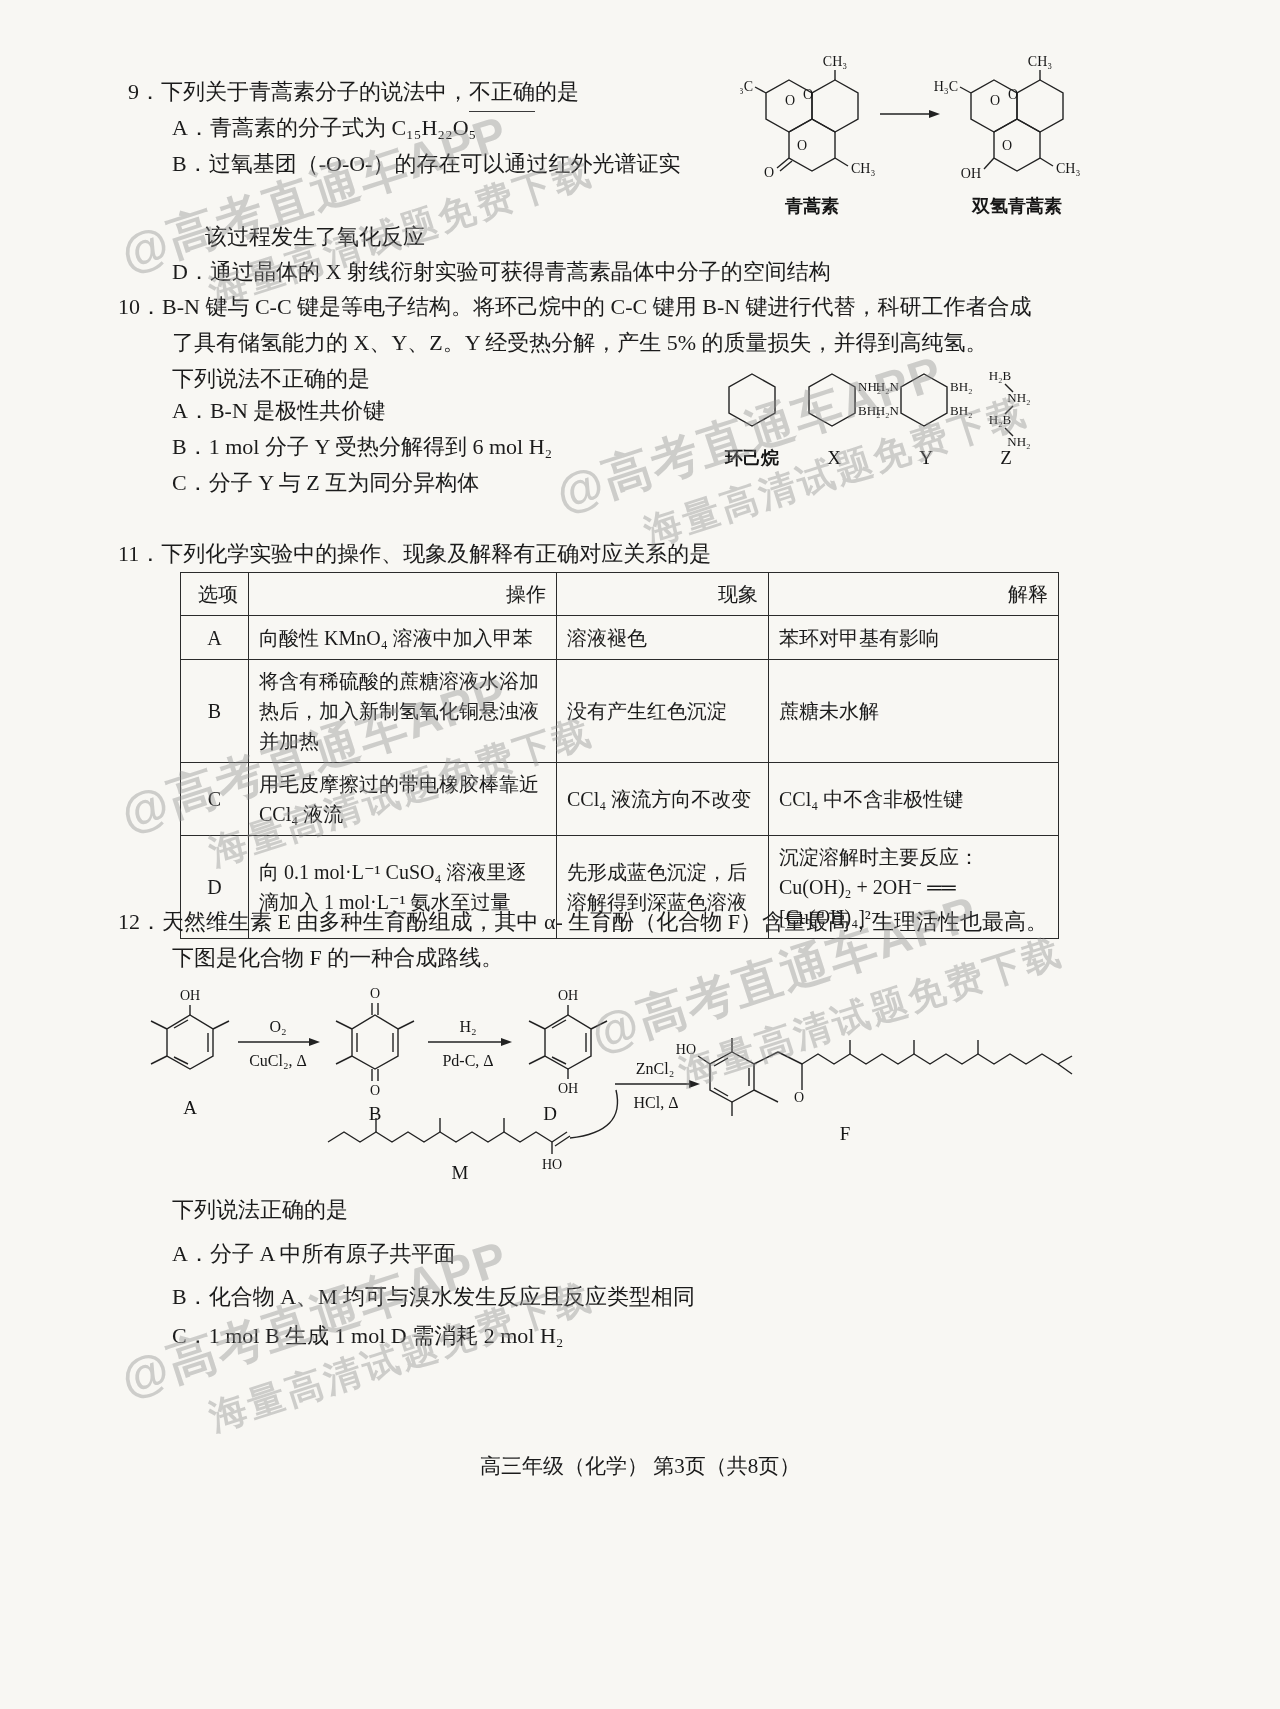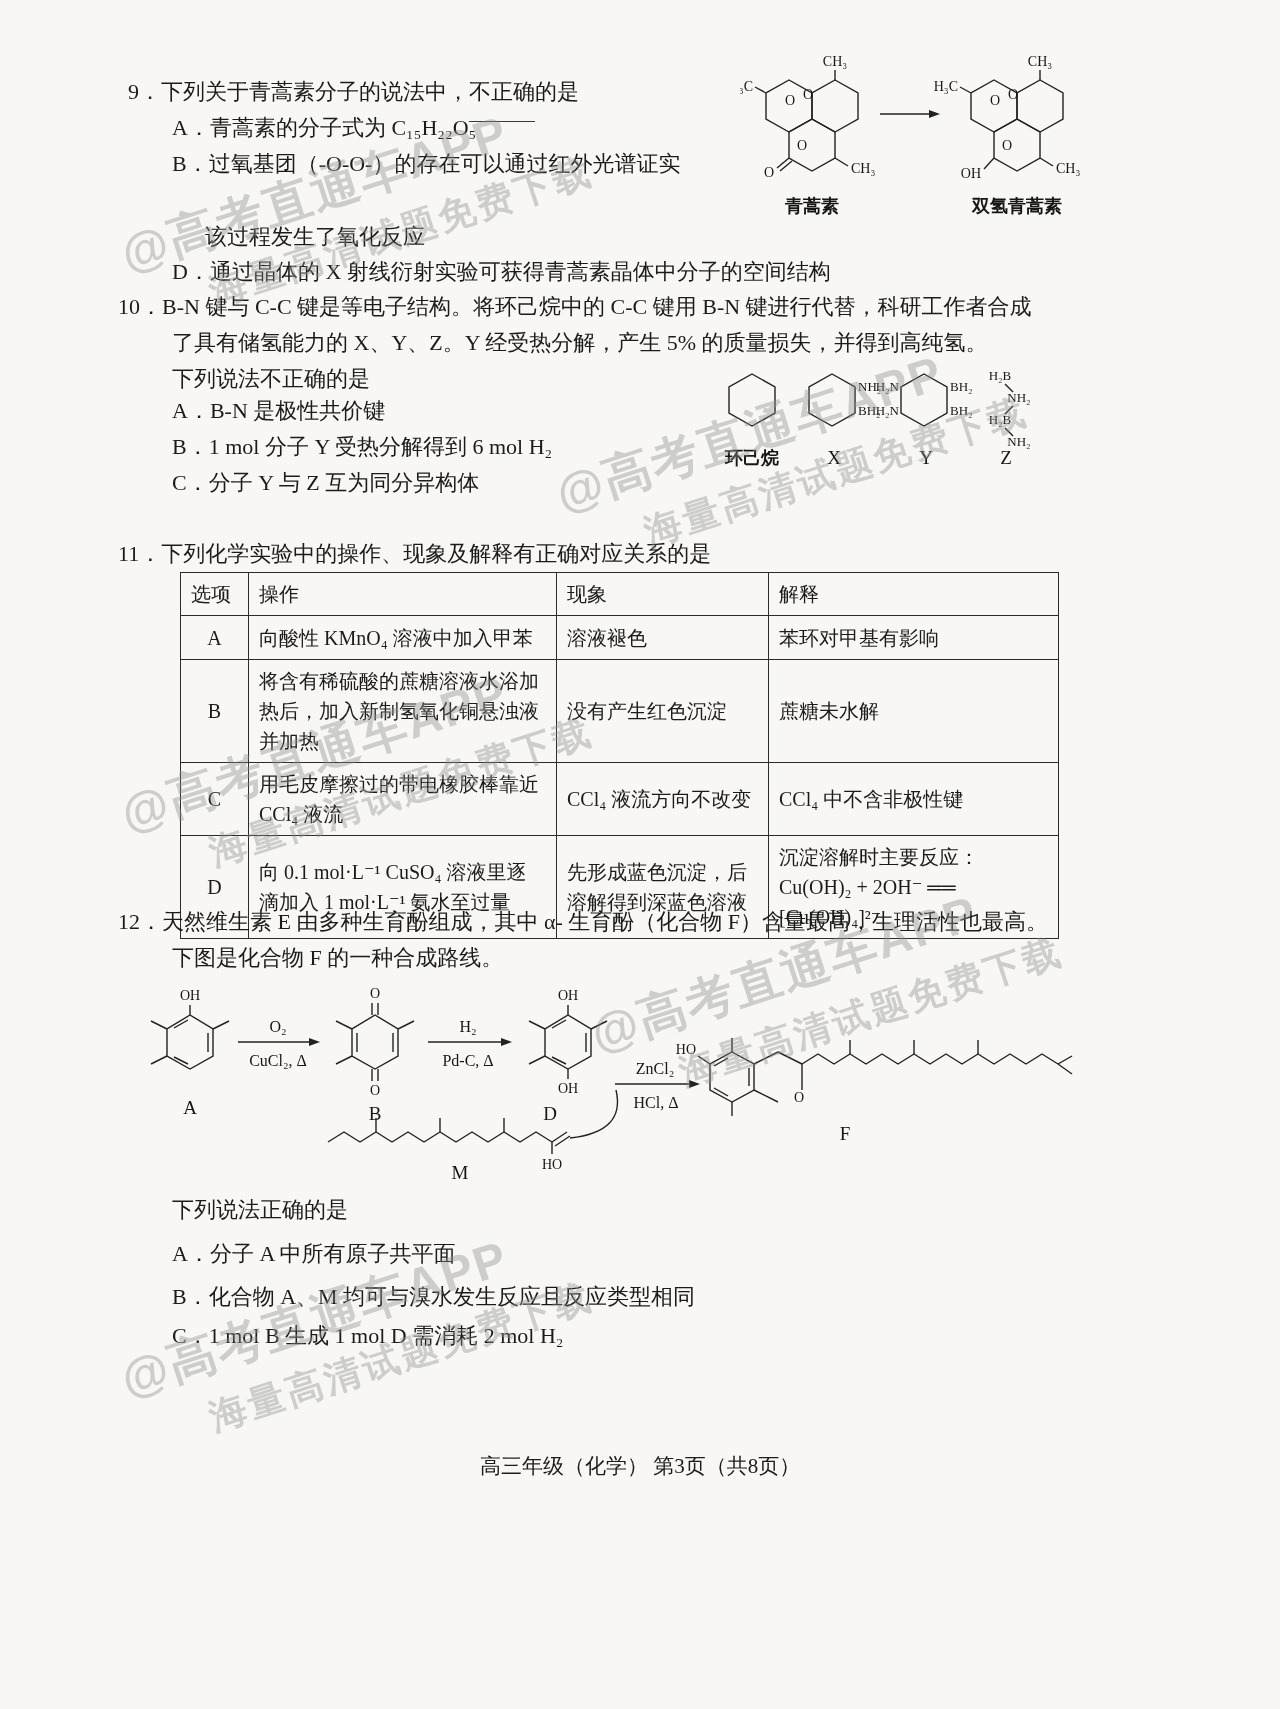--- a/index.html
+++ b/index.html
@@ -1,29 +1,29 @@
 <!DOCTYPE html>
 <html><head>
 <meta charset="utf-8">
 <style>
   *{margin:0;padding:0;box-sizing:border-box}
   html,body{background:#eceae6}
   .page{position:relative;width:1280px;height:1709px;margin:0 auto;background:#f8f7f3;
         overflow:hidden;color:#1b1b1b;font-family:"Liberation Serif","DejaVu Serif",serif}
   .line{position:absolute;font-size:22px;white-space:nowrap;z-index:2;line-height:1.25}
-  .em{border-bottom:1.5px solid #3a3a3a;padding-bottom:17px}
+  .em{border-bottom:1.5px solid #3a3a3a;padding-bottom:7px}
   .wm{position:absolute;z-index:4;transform:rotate(-18deg);color:#8f8f8f;opacity:.40;
       pointer-events:none;white-space:nowrap;font-family:"Liberation Sans","DejaVu Sans",sans-serif}
   .wm .l1{font-size:48px;font-weight:bold;letter-spacing:2px}
   .wm .l2{font-size:37px;font-weight:bold;margin:6px 0 0 72px;letter-spacing:3px}
   .tablewrap{position:absolute;left:180px;top:572px;z-index:2}
   table{border-collapse:collapse;table-layout:fixed;width:878px;font-size:20px}
   th,td{border:1.6px solid #2b2b2b;padding:6px 10px;vertical-align:middle;
         white-space:pre-line;line-height:1.5;overflow:hidden}
-  th{font-weight:normal;text-align:left;height:40px}
+  th{font-weight:normal;text-align:right;height:40px}
   td.copt{text-align:center}
   tr.rA td{height:44px} tr.rB td{height:96px} tr.rC td{height:70px} tr.rD td{height:76px}
   .fig{position:absolute;z-index:2}
   .fig text{font-family:"Liberation Serif","DejaVu Serif",serif;fill:#161616}
   .bond{stroke:#222;stroke-width:1.4;fill:none}
   .ah{fill:#222;stroke:none}
   .atom{font-size:14px}
   .atom2{font-size:13px}
   .cap{font-size:18px;font-weight:bold}
   .slab{font-size:19px}

